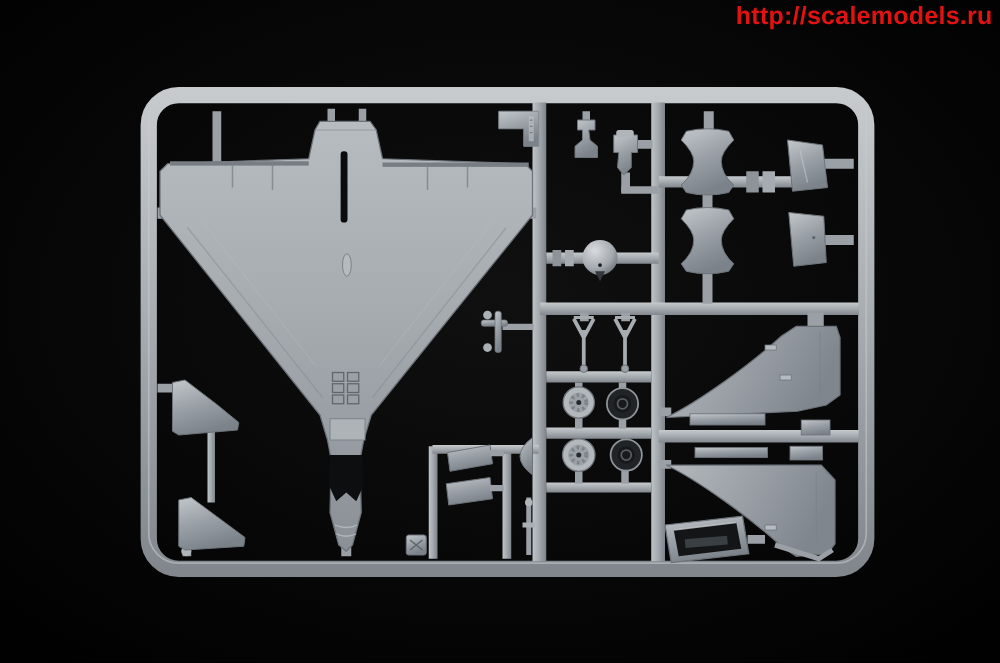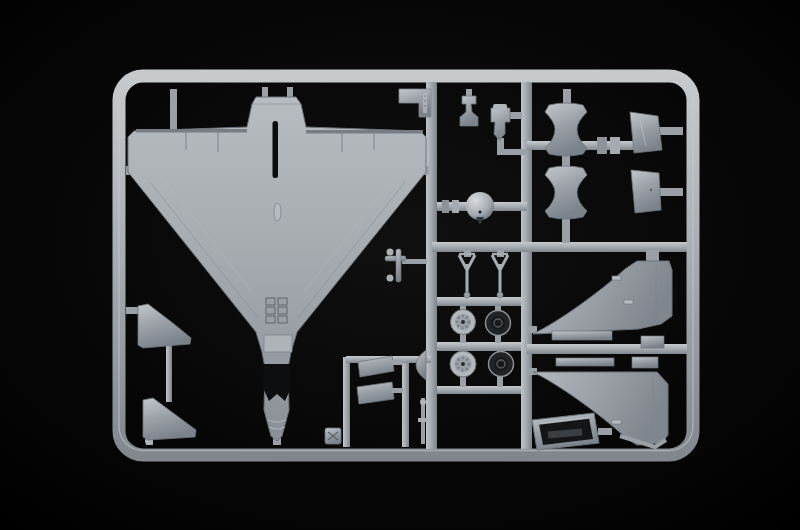--- a/index.html
+++ b/index.html
@@ -257,13 +257,14 @@
       <path d="M424,96 L426,96 M424,101 L426,101 M424,106 L426,106" stroke="#767c82" stroke-width="1"></path>
     </g>
 
     <g>
       <rect x="421" y="398" width="4" height="46" fill="#9aa0a5"></rect>
       <circle cx="423" cy="402" r="3" fill="#b0b5b9"></circle>
       <rect x="418" y="418" width="10" height="4" fill="#aab0b4"></rect>
     </g>
   </svg>
 
+  <div id="watermark" style="color: rgb(227, 18, 18);">http://scalemodels.ru</div>
 </div>
 
 </body></html>

